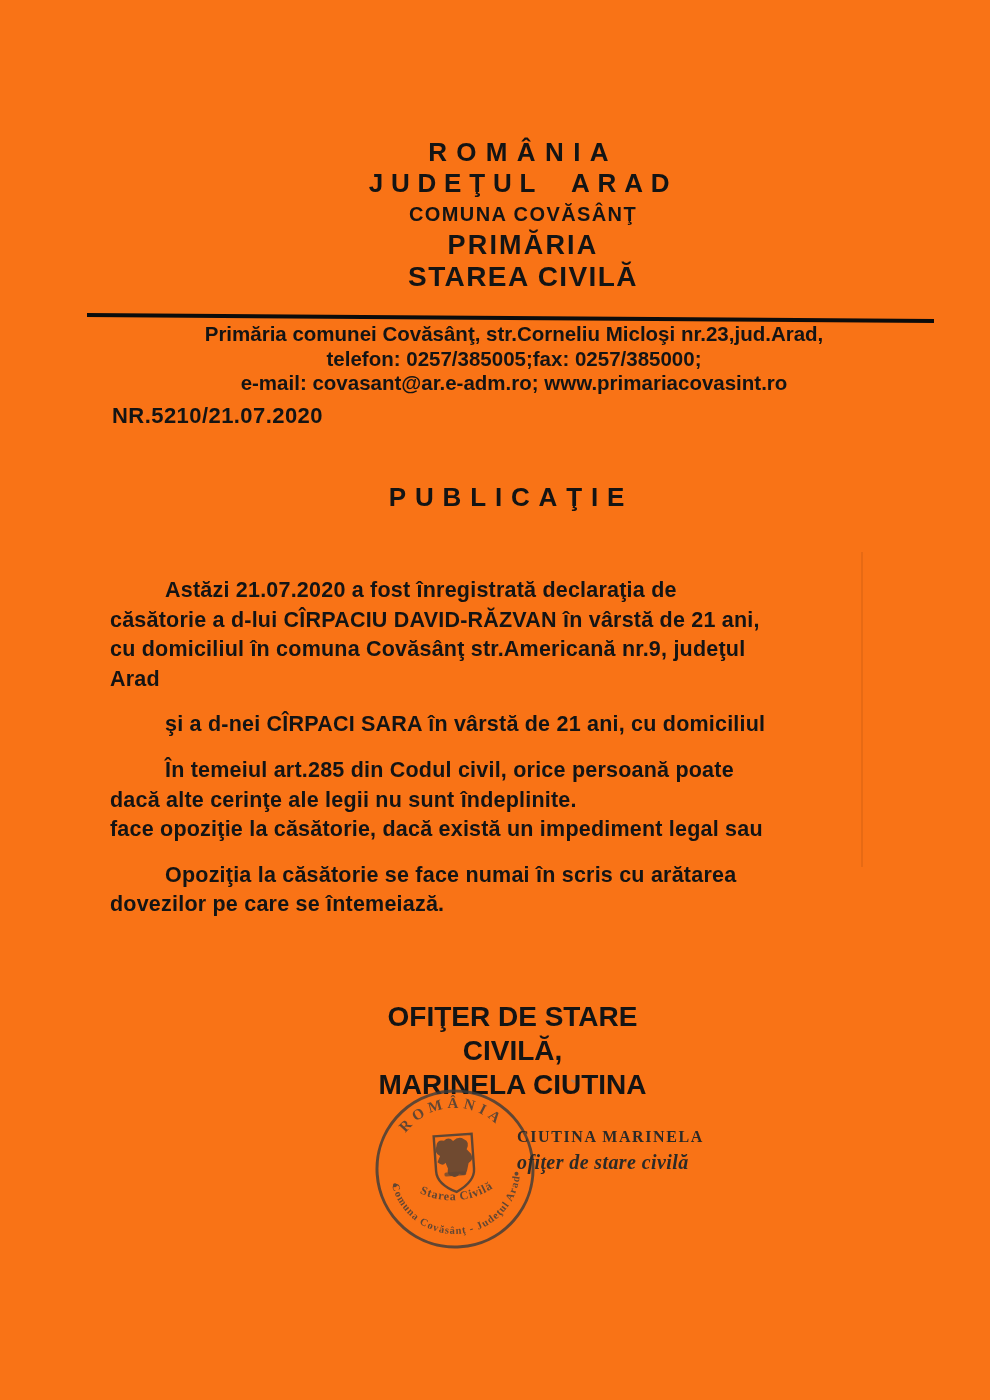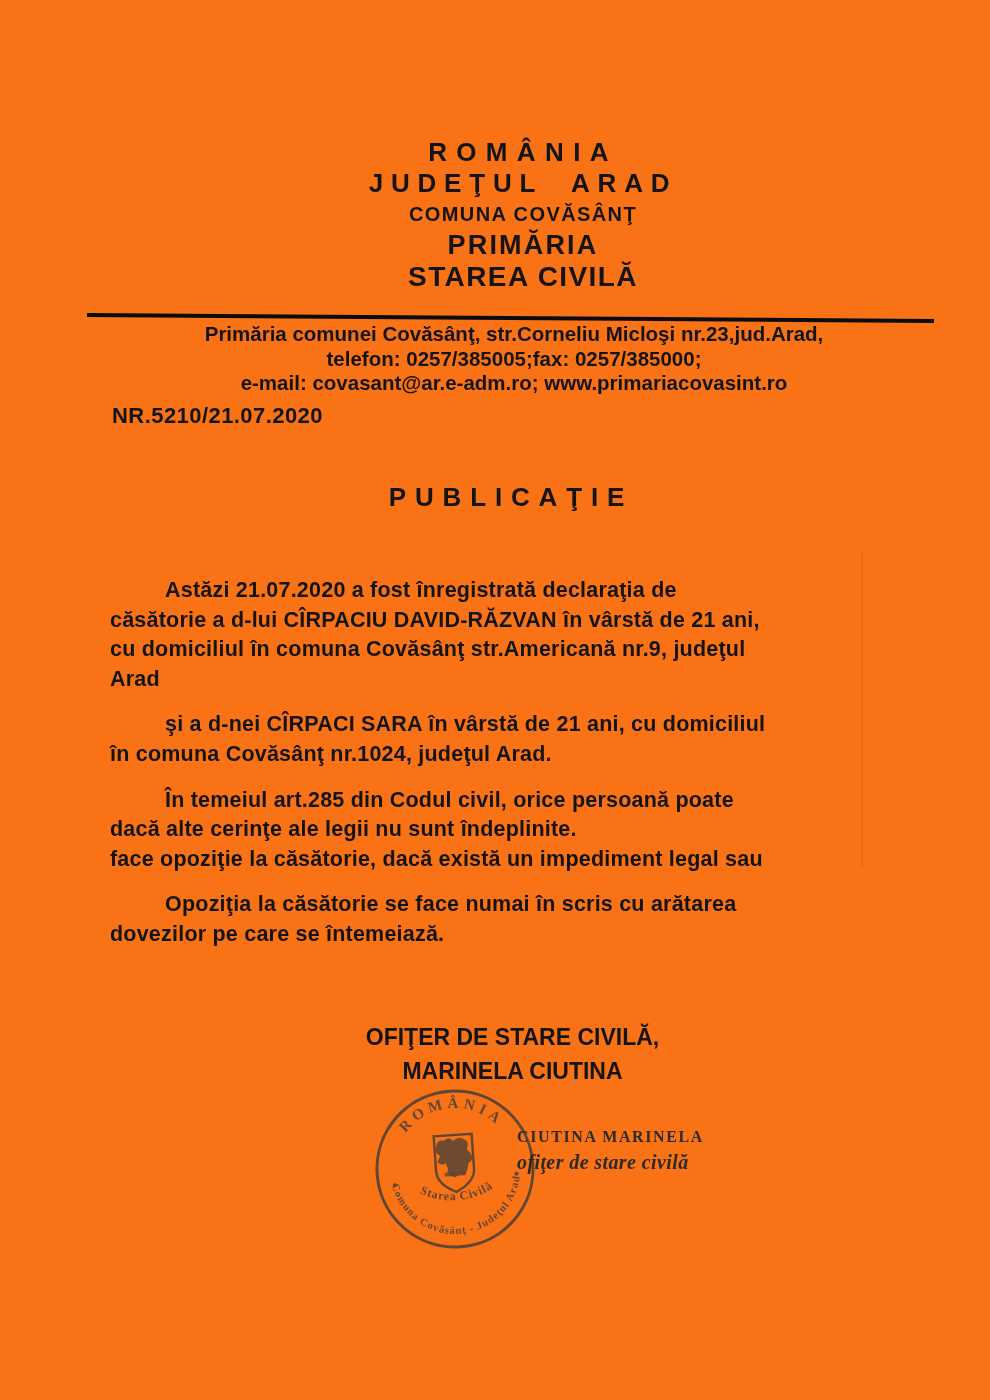--- a/index.html
+++ b/index.html
@@ -55,21 +55,21 @@
   }
   .body-text .indent{padding-left:55px;margin-top:16px;}
 
   .ceremony{
     position:absolute;top:894px;left:334px;
     font-weight:700;font-size:22.5px;letter-spacing:0.01em;
   }
 
   .signature{
     position:absolute;top:1000px;left:340px;width:345px;
-    text-align:center;font-weight:700;font-size:23px;line-height:34px;margin-top:20px;
+    text-align:center;font-weight:700;font-size:28px;line-height:34px;
   }
 
   
   .round-stamp{
     position:absolute;top:1084px;left:370px;width:170px;height:170px;
   }
   .name-stamp{
     position:absolute;top:1125px;left:517px;
     font-family:"Liberation Serif",serif;color:#2c2a27;
   }
@@ -114,21 +114,20 @@
   <div class="reg-number">NR.5210/21.07.2020</div>
 
   <div class="doc-title">PUBLICAŢIE</div>
 
   <div class="body-text">
     <div class="line indent">Astăzi 21.07.2020  a fost înregistrată declaraţia de</div>
     <div class="line">căsătorie a d-lui CÎRPACIU DAVID-RĂZVAN în vârstă de 21 ani,</div>
     <div class="line">cu domiciliul în comuna Covăsânţ str.Americană nr.9, judeţul</div>
     <div class="line">Arad</div>
     <div class="line indent">şi a d-nei CÎRPACI SARA în vârstă de 21 ani, cu domiciliul</div>
-    <div class="line">în comuna Covăsânţ nr.1024, judeţul Arad.</div>
     <div class="line indent">În temeiul art.285 din Codul civil, orice persoană poate</div>
     <div class="line">dacă alte cerinţe ale legii nu sunt îndeplinite.</div>
     <div class="line">face opoziţie la căsătorie, dacă există un impediment legal sau</div>
     <div class="line indent">Opoziţia la căsătorie se face numai în scris cu arătarea</div>
     <div class="line">dovezilor pe care se întemeiază.</div>
   </div>
 
 
   <div class="signature">
     <div>OFIŢER DE STARE CIVILĂ,</div>

